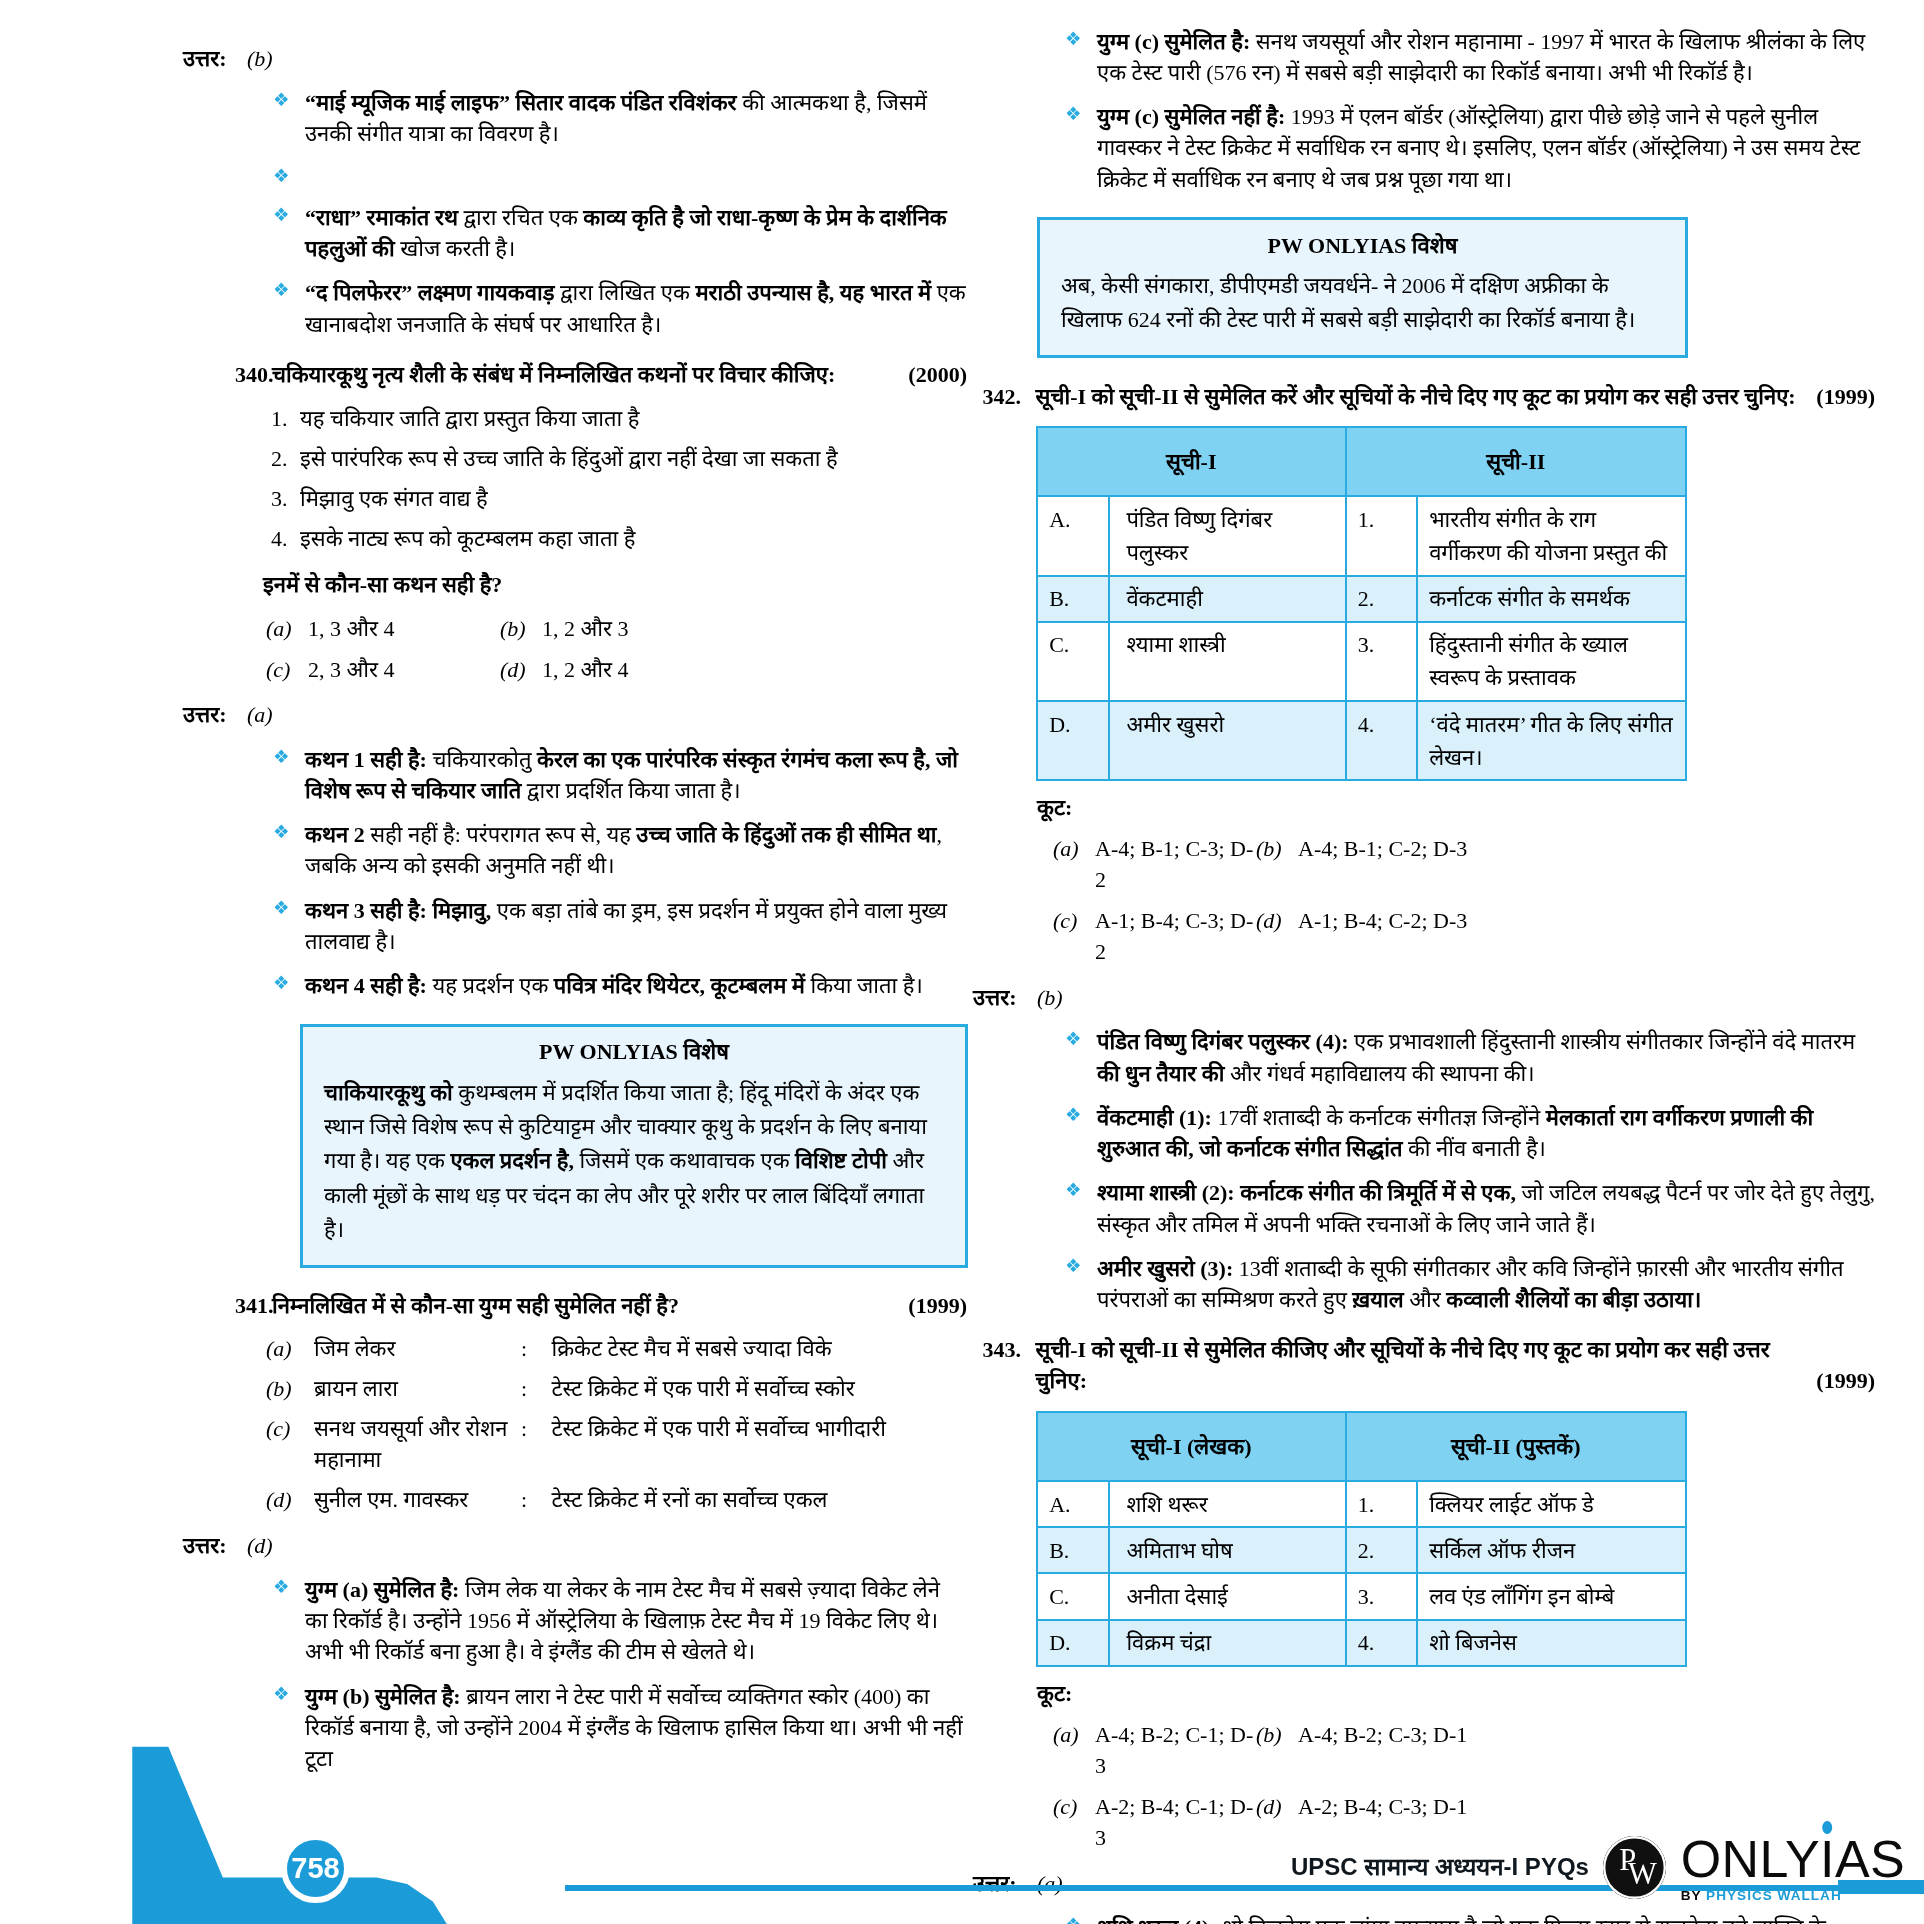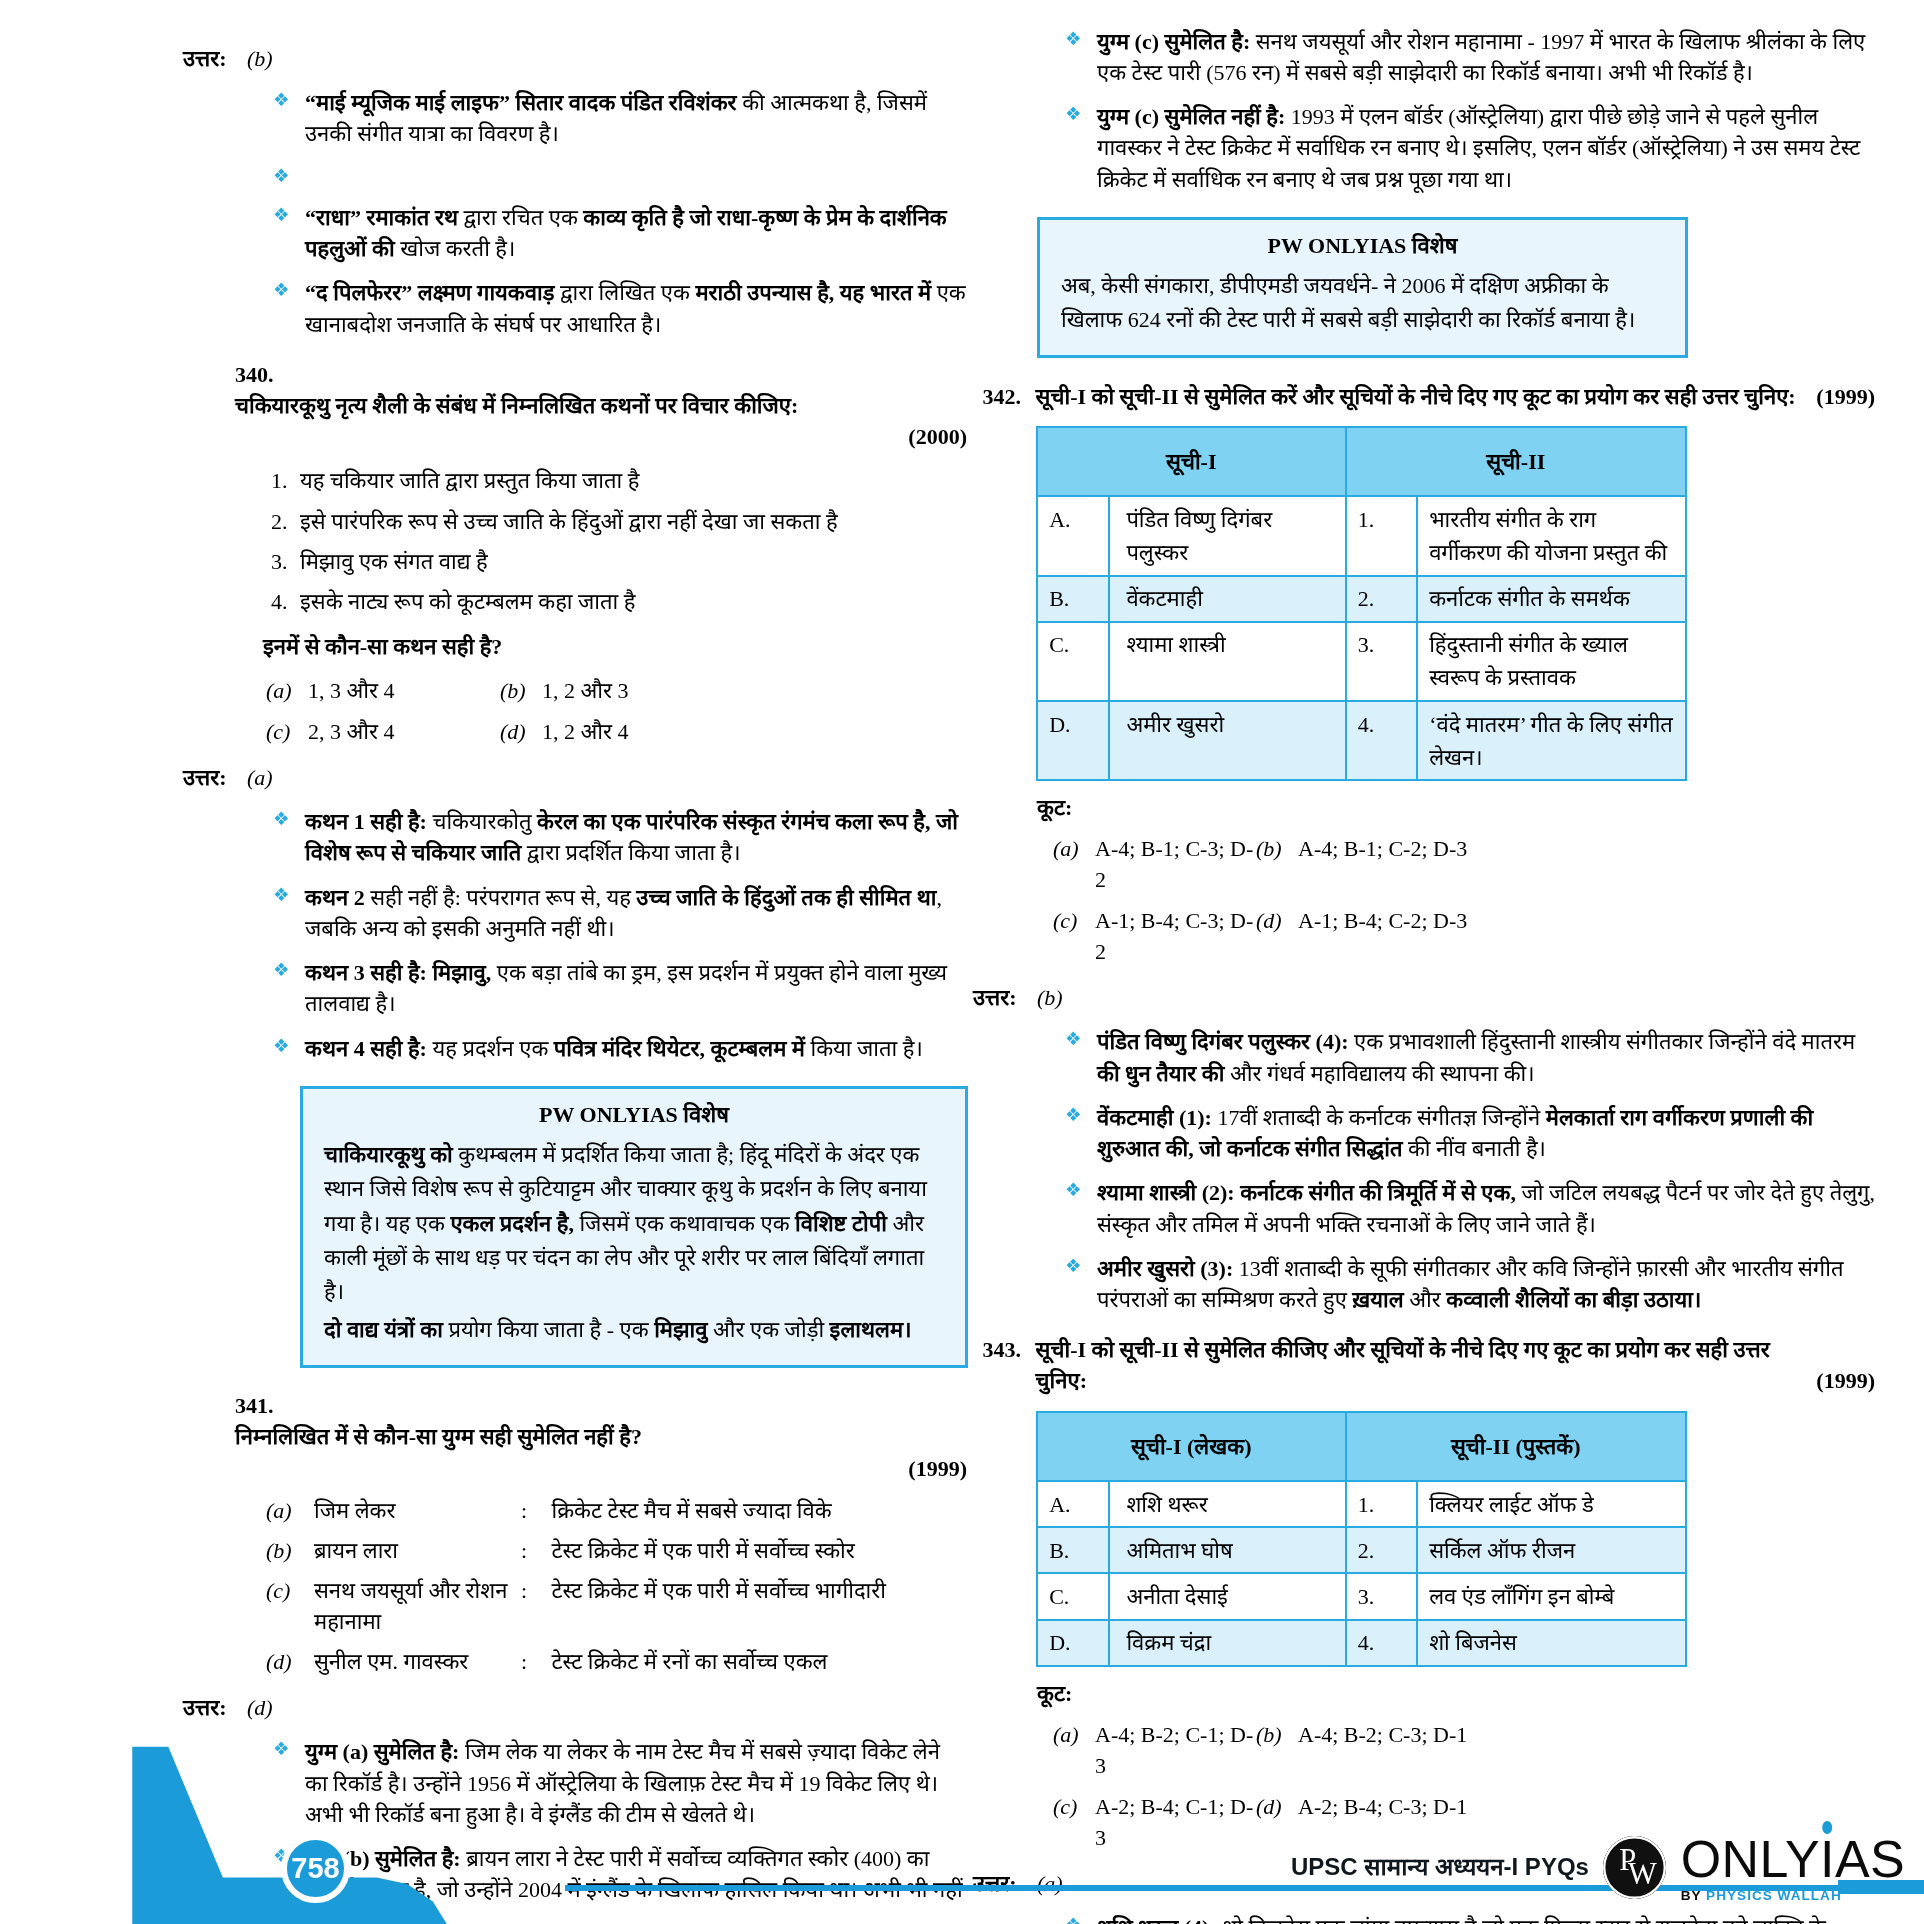--- a/index.html
+++ b/index.html
@@ -16,21 +16,21 @@
   .bullets{margin:1.6px 0 3.2px;}
   .bullet{display:flex;margin-bottom:13px;}
   .col-left .bullet{padding-left:90px;}
   .col-right .bullet{padding-left:92px;}
   .diamond{width:32px;flex:none;color:#29ABE2;font-size:18.4px;}
   .bt{flex:1;}
   .b{font-weight:bold;}
 
   .question{margin:19px 0 14.4px;}
   .q-head{display:flex;font-weight:bold;}
-  .col-left .q-head{padding-left:52px;flex-direction:column;}
+  .col-left .q-head{padding-left:52px;}
   .col-right .q-head{padding-left:9.6px;}
   .q-num{flex:none;width:53px;}
   .col-left .q-num{width:37px;}
   .q-text{flex:1;}
   .q-year{margin-left:auto;align-self:flex-end;padding-left:14.4px;flex:none;}
 
   .statements{padding-left:88px;margin-top:13px;}
   .statement{display:flex;margin-bottom:8.8px;}
   .st-num{width:29px;flex:none;}
   .prompt{font-weight:bold;padding-left:80px;margin:14.4px 0 13px;}
@@ -175,21 +175,20 @@
       </div>
       <div class="bullet">
         <span class="diamond">❖</span>
         <span class="bt"><span class="b">कथन 4 सही है:</span><span> यह प्रदर्शन एक </span><span class="b">पवित्र मंदिर थियेटर, कूटम्बलम में</span><span> किया जाता है।</span></span>
       </div>
     </div>
 
     <div class="pw-box">
       <div class="pw-title">PW ONLYIAS विशेष</div>
       <p class="pw-para"><span class="b">चाकियारकूथु को</span><span> कुथम्बलम में प्रदर्शित किया जाता है; हिंदू मंदिरों के अंदर एक स्थान जिसे विशेष रूप से कुटियाट्टम और चाक्यार कूथु के प्रदर्शन के लिए बनाया गया है। यह एक </span><span class="b">एकल प्रदर्शन है,</span><span> जिसमें एक कथावाचक एक </span><span class="b">विशिष्ट टोपी</span><span> और काली मूंछों के साथ धड़ पर चंदन का लेप और पूरे शरीर पर लाल बिंदियाँ लगाता है।</span></p>
-      <p class="pw-para"><span class="b">दो वाद्य यंत्रों का</span><span> प्रयोग किया जाता है - एक </span><span class="b">मिझावु</span><span> और एक जोड़ी </span><span class="b">इलाथलम।</span></p>
     </div>
 
     <section class="question">
       <div class="q-head">
         <span class="q-num">341.</span>
         <span class="q-text">निम्नलिखित में से कौन-सा युग्म सही सुमेलित नहीं है?</span>
         <span class="q-year">(1999)</span>
       </div>
       <div class="pairs">
         <div class="pair">

